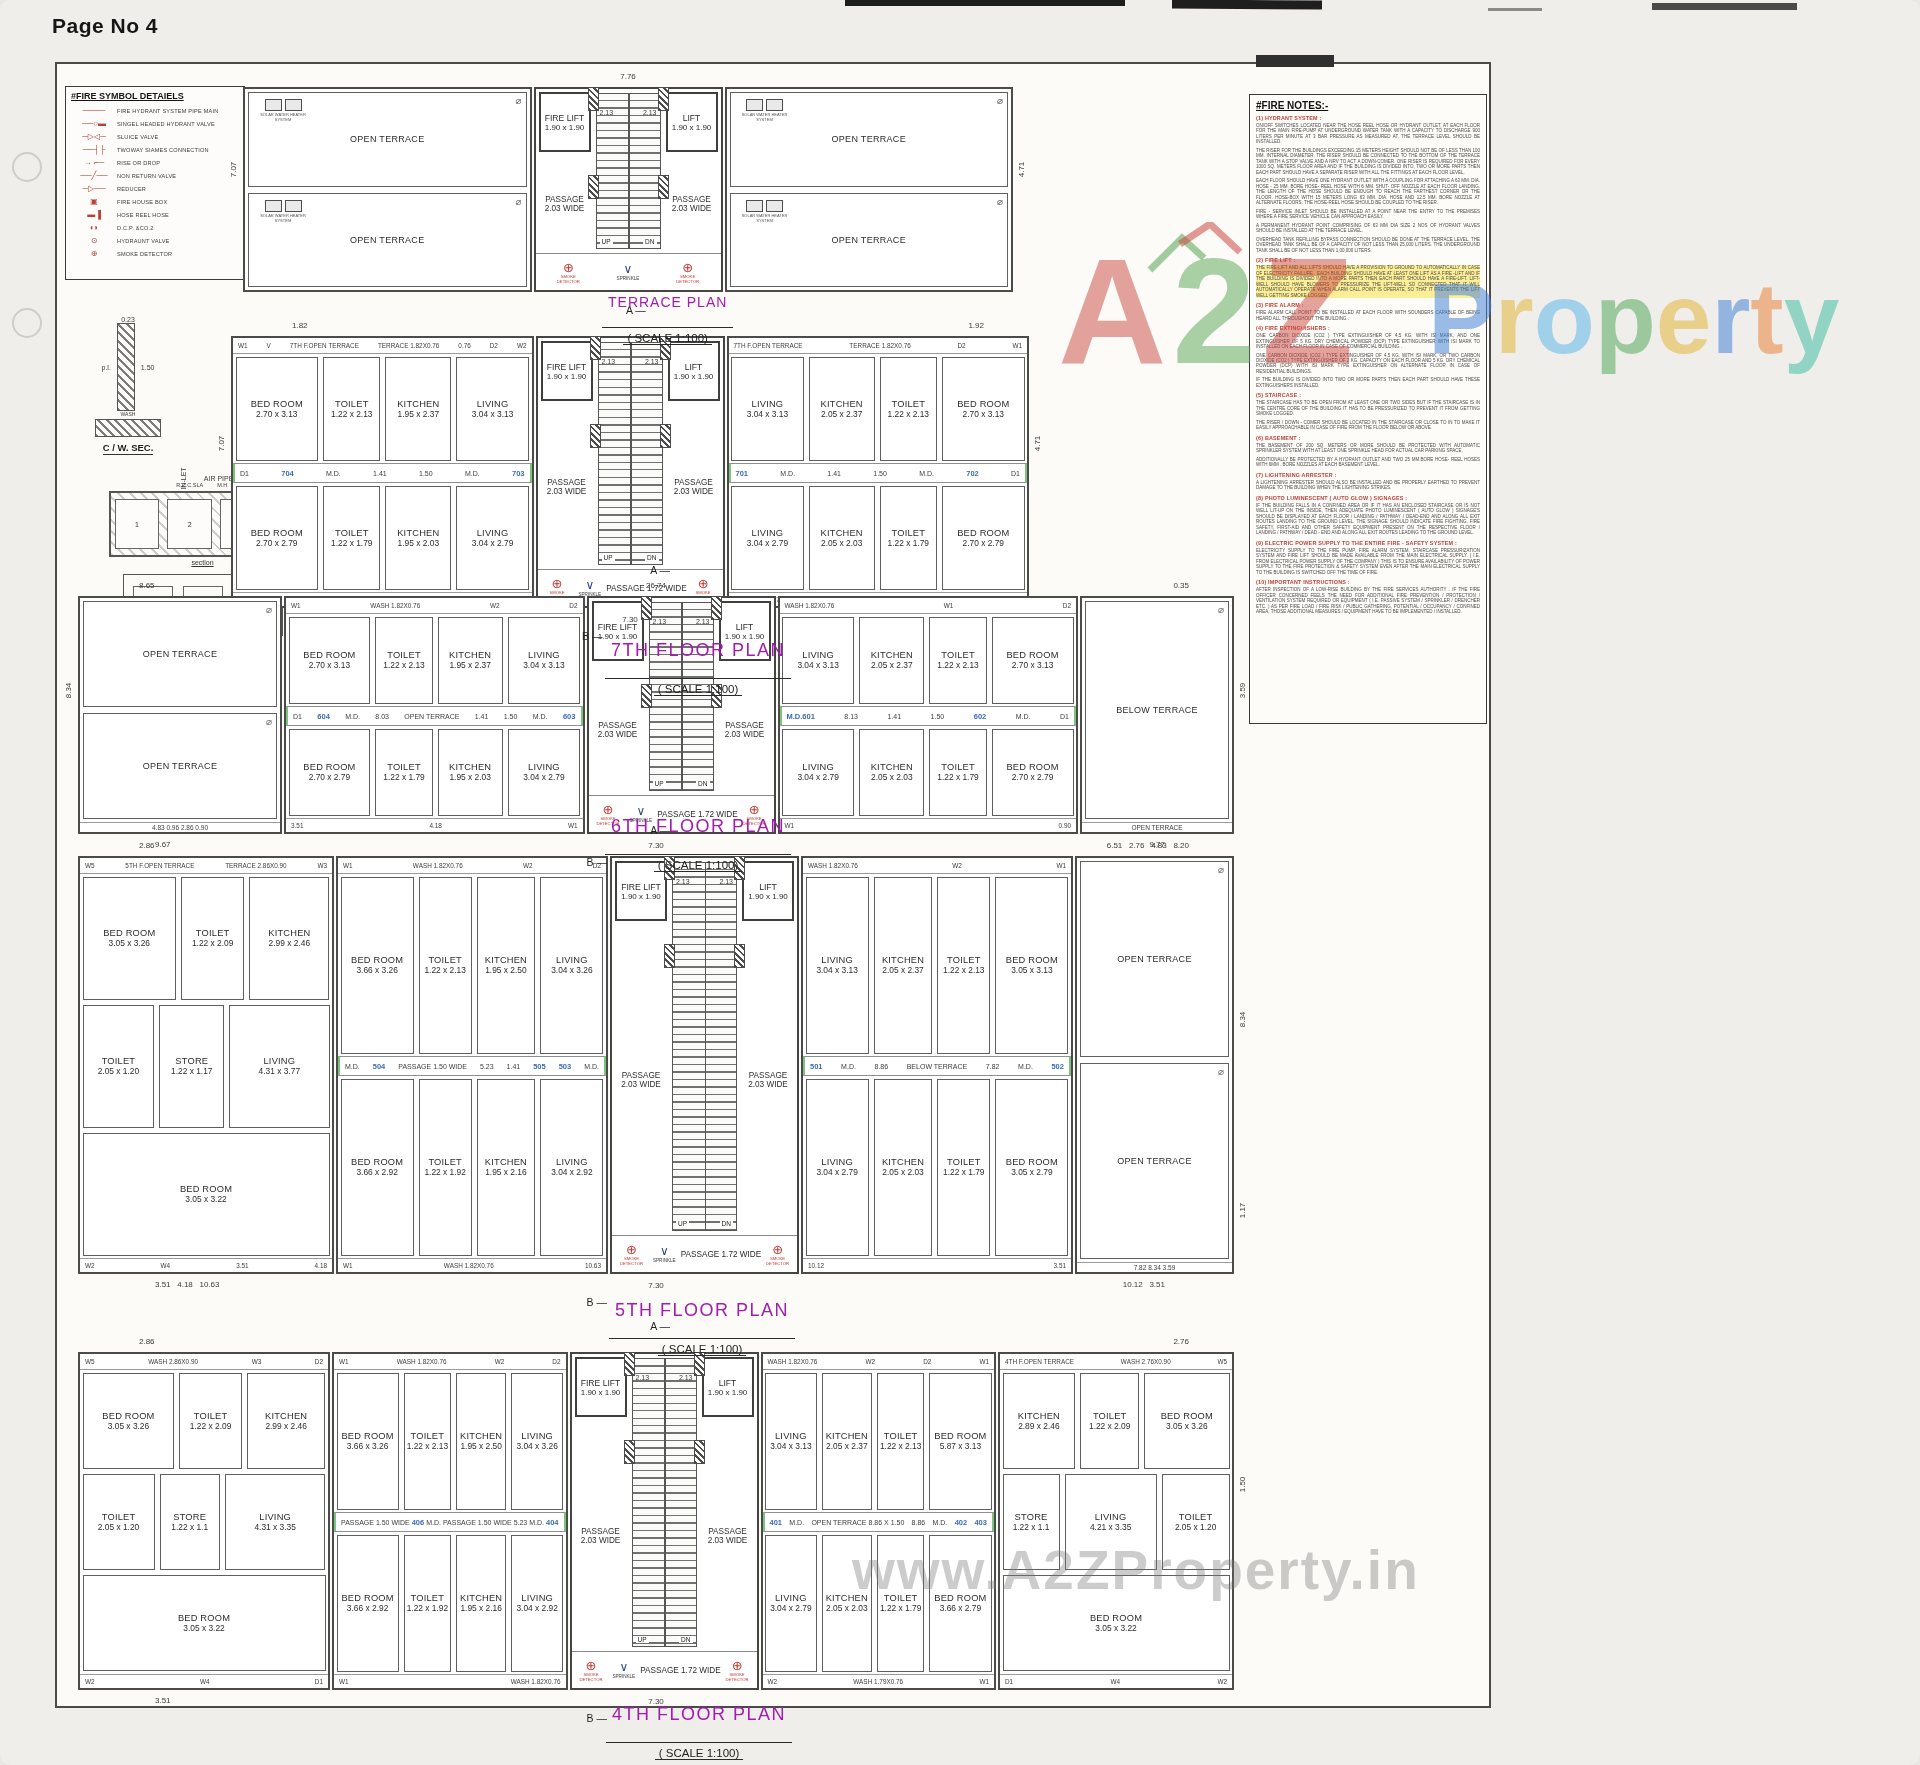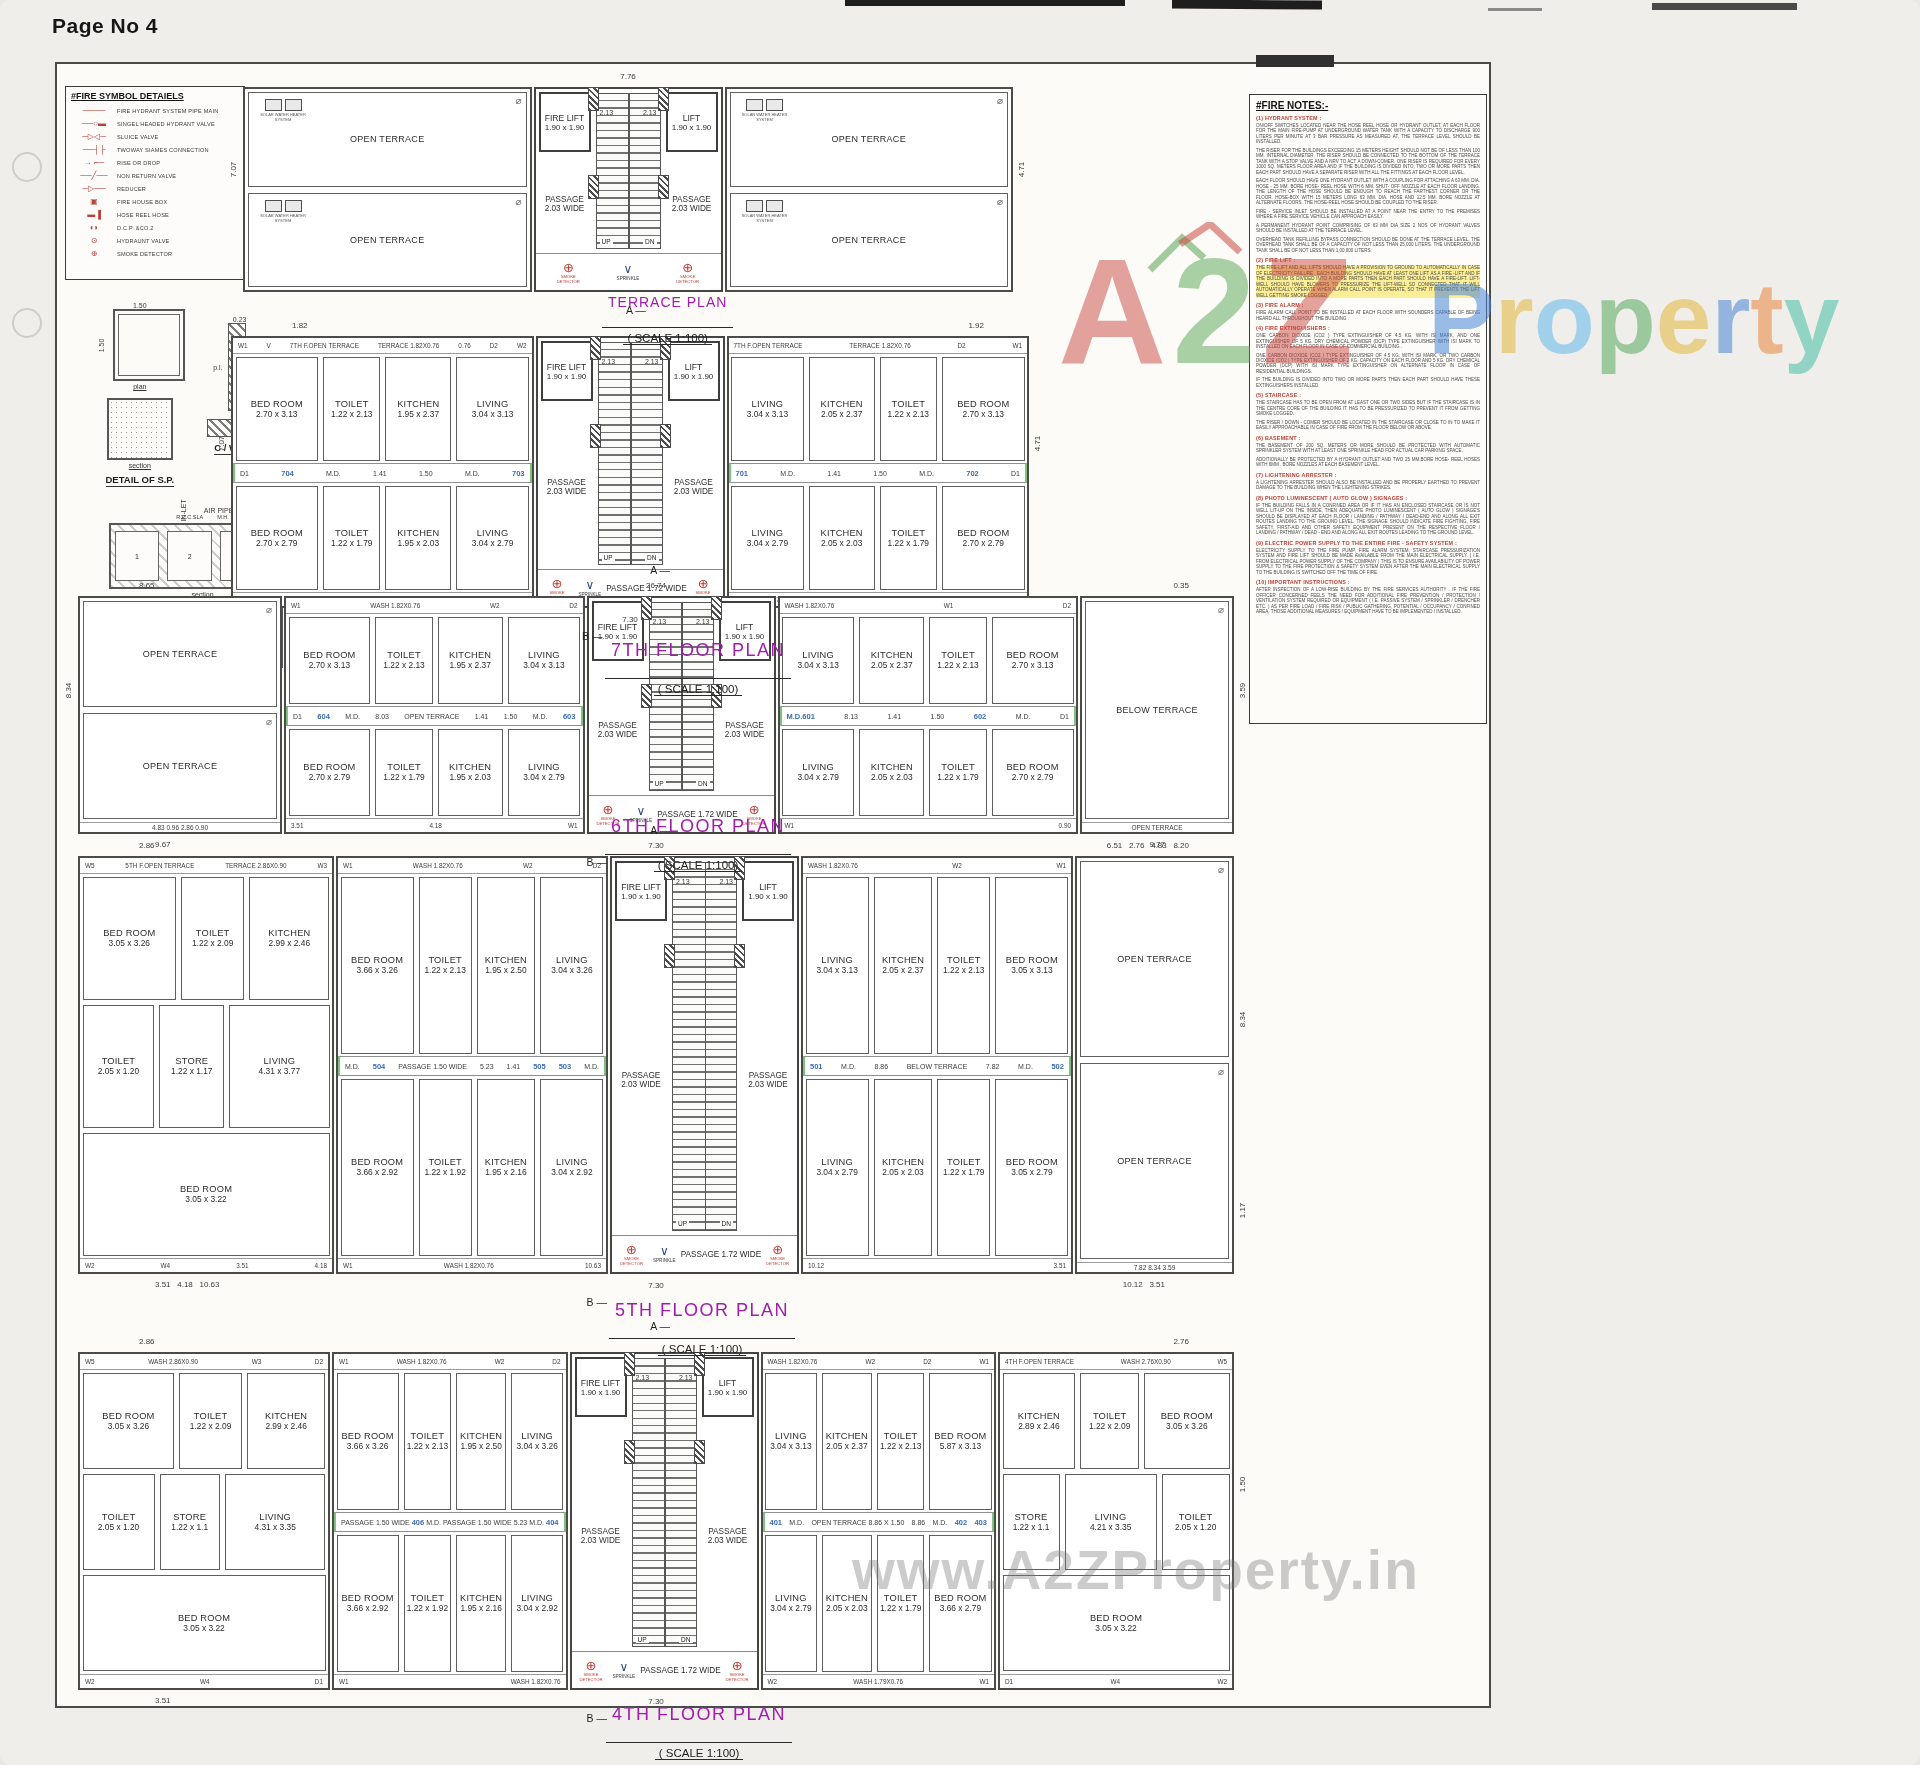--- a/index.html
+++ b/index.html
@@ -190,33 +190,20 @@
           </div>
           <div class="lg-row">
             <div class="lg-sym">⊕</div>
             <div class="lg-lab">SMOKE DETECTOR</div>
           </div>
         </div>
     </div>
 
     <div class="details">
       <div class="det-row">
-        <div class="det-col">
-          <div class="dimtxt">1.50</div>
-          <div style="display:flex;align-items:center;gap:4px;">
-            <div class="dimtxt" style="transform:rotate(-90deg);">1.50</div>
-            <div class="sp-plan">
-                <div class="in"></div>
-              </div>
-          </div>
-          <div class="det-cap">plan</div>
-          <div class="sp-sec"></div>
-          <div class="det-cap">section</div>
-          <div class="det-title">DETAIL OF S.P.</div>
-        </div>
         <div class="det-col" style="padding-top:14px;">
           <div class="dimtxt">0.23</div>
           <div style="display:flex;align-items:center;gap:6px;">
             <div class="dimtxt">p.l.</div>
             <div class="cw-bar"></div>
             <div class="dimtxt">1.50</div>
           </div>
           <div class="dimtxt" style="font-size:5px;">WASH</div>
           <div class="cw-base"></div>
           <div class="det-title">C / W. SEC.</div>

